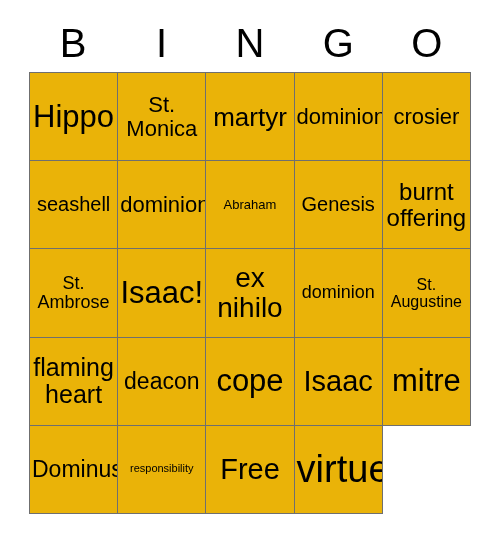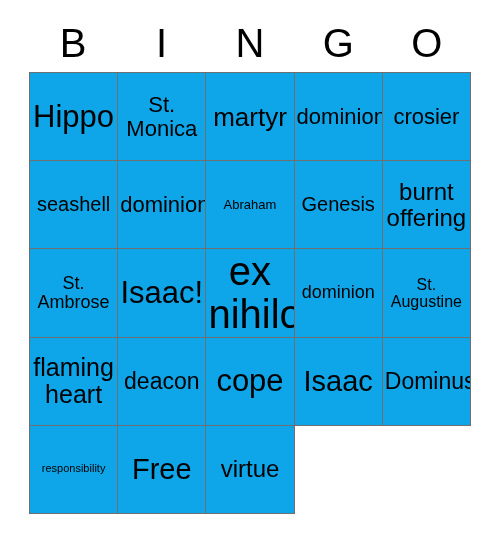--- a/index.html
+++ b/index.html
@@ -60,21 +60,21 @@
   .cell {
     border-right: 1px solid #6f6f6f;
     border-bottom: 1px solid #6f6f6f;
     box-sizing: border-box;
     display: flex;
     align-items: center;
     justify-content: center;
     text-align: center;
     padding: 1px 2px;
     overflow: hidden;
-    background: #0ea5e9;
+    background: #eab308;
   }
   .cell-text {
     display: block;
     width: 100%;
     line-height: 1.08;
     word-break: normal;
     white-space: pre-line;
     color: #000;
   }
 </style>
@@ -137,21 +137,21 @@
 offering</span>
       </div>
     <div class="cell">
         <span class="cell-text" style="font-size: 18px;">St.
 Ambrose</span>
       </div>
     <div class="cell">
         <span class="cell-text" style="font-size: 31px;">Isaac!</span>
       </div>
     <div class="cell">
-        <span class="cell-text" style="font-size: 40px;">ex
+        <span class="cell-text" style="font-size: 28px;">ex
 nihilo</span>
       </div>
     <div class="cell">
         <span class="cell-text" style="font-size: 18px;">dominion</span>
       </div>
 
     <div class="cell">
         <span class="cell-text" style="font-size: 16px;">St.
 Augustine</span>
       </div>
@@ -163,26 +163,29 @@
         <span class="cell-text" style="font-size: 23px;">deacon</span>
       </div>
     <div class="cell">
         <span class="cell-text" style="font-size: 31px;">cope</span>
       </div>
     <div class="cell">
         <span class="cell-text" style="font-size: 29px;">Isaac</span>
       </div>
 
     <div class="cell">
+        <span class="cell-text" style="font-size: 31px;">mitre</span>
+      </div>
+    <div class="cell">
         <span class="cell-text" style="font-size: 23px;">Dominus</span>
       </div>
     <div class="cell">
         <span class="cell-text" style="font-size: 11px;">responsibility</span>
       </div>
     <div class="cell">
         <span class="cell-text" style="font-size: 29px;">Free</span>
       </div>
     <div class="cell">
-        <span class="cell-text" style="font-size: 24px;">virtue</span>
+        <span class="cell-text" style="font-size: 38px;">virtue</span>
       </div>
   </div>
 
 </div>
 
 </body></html>

